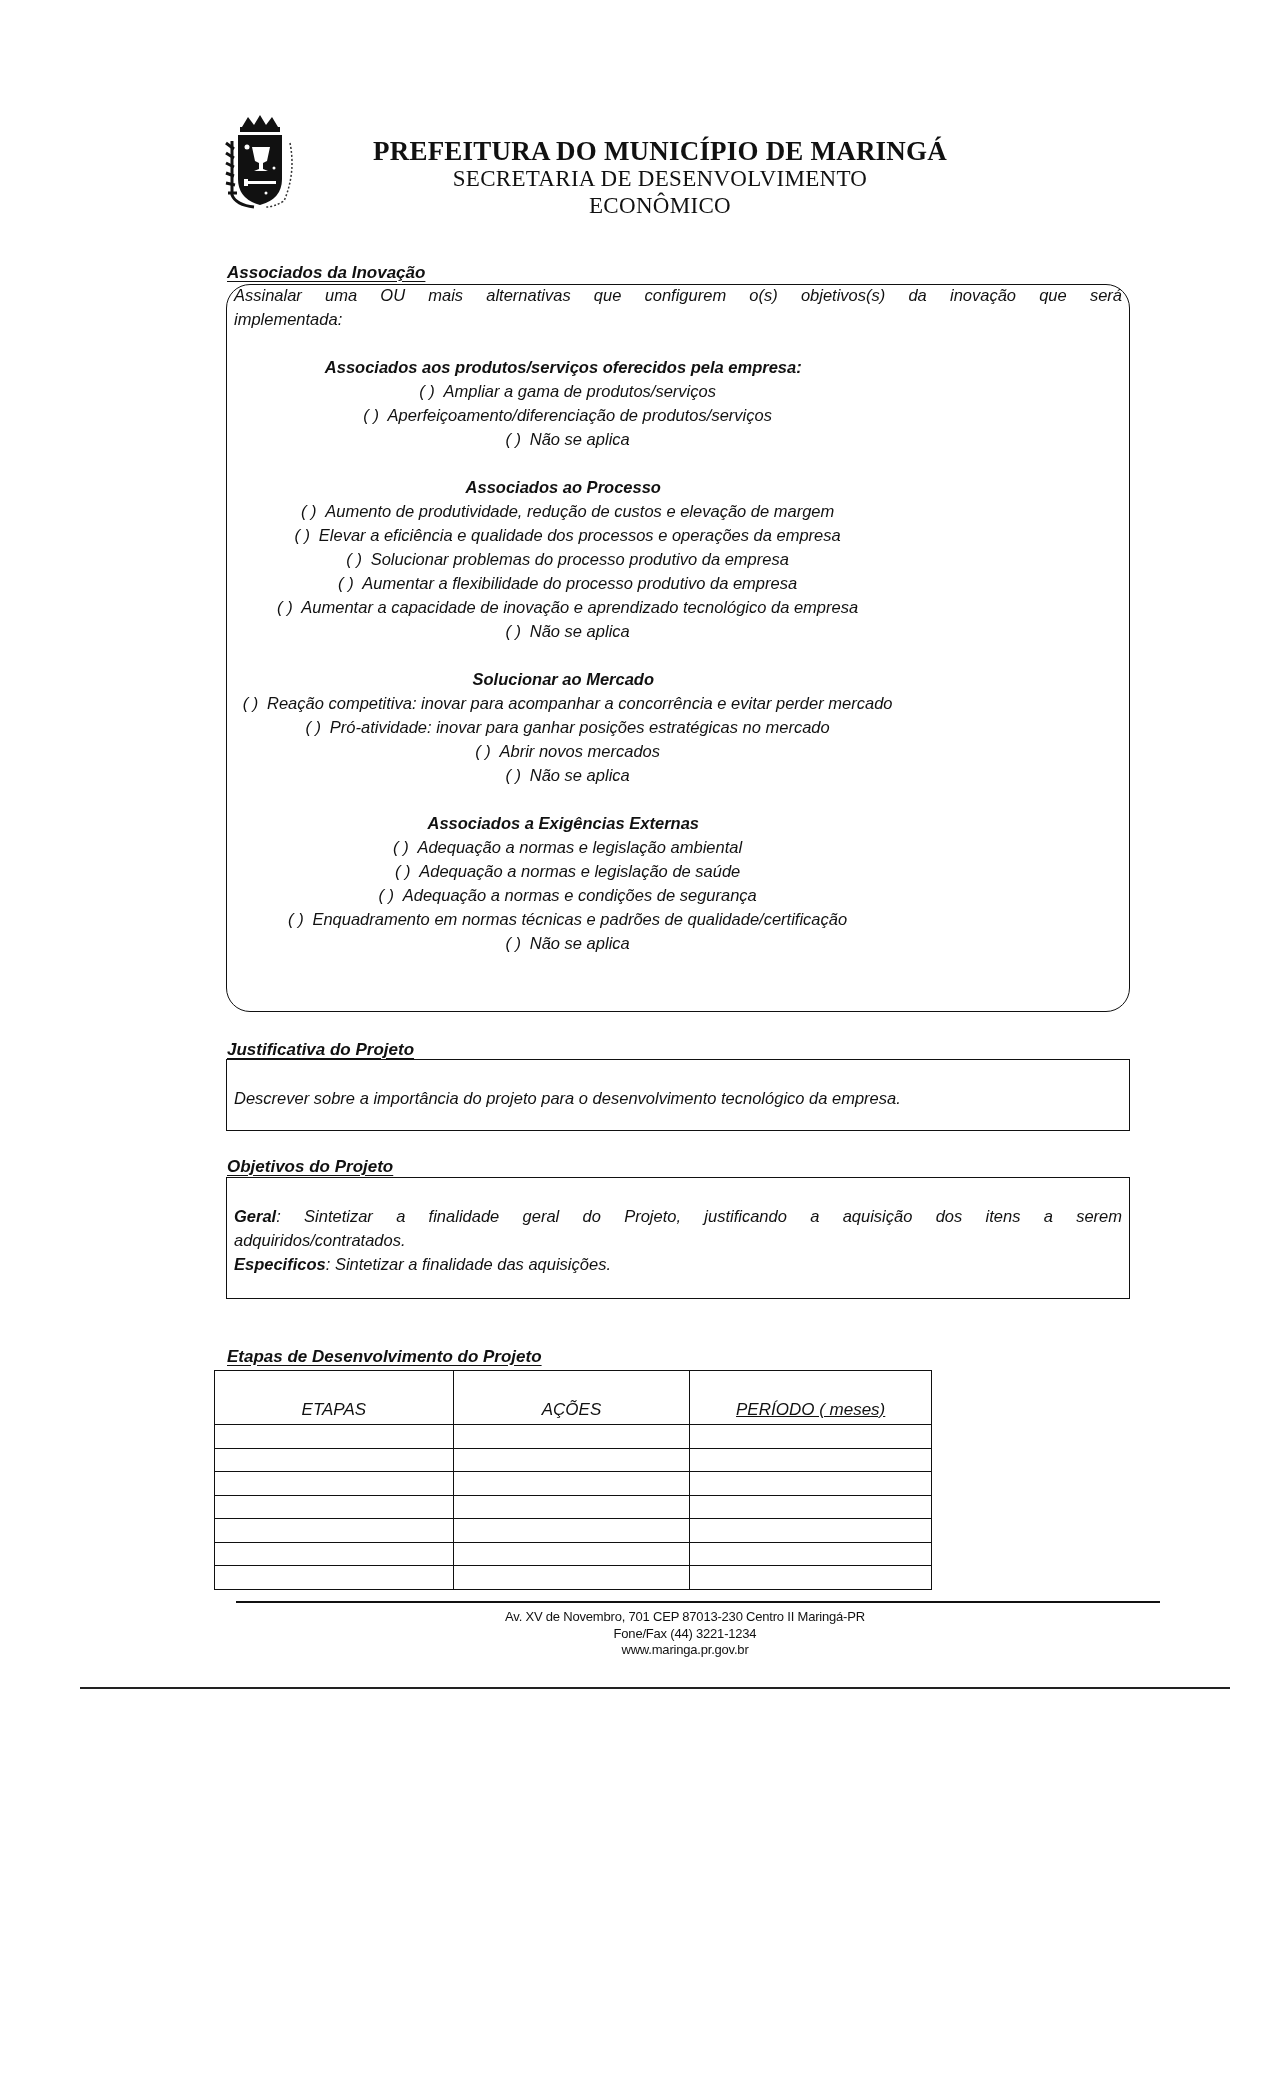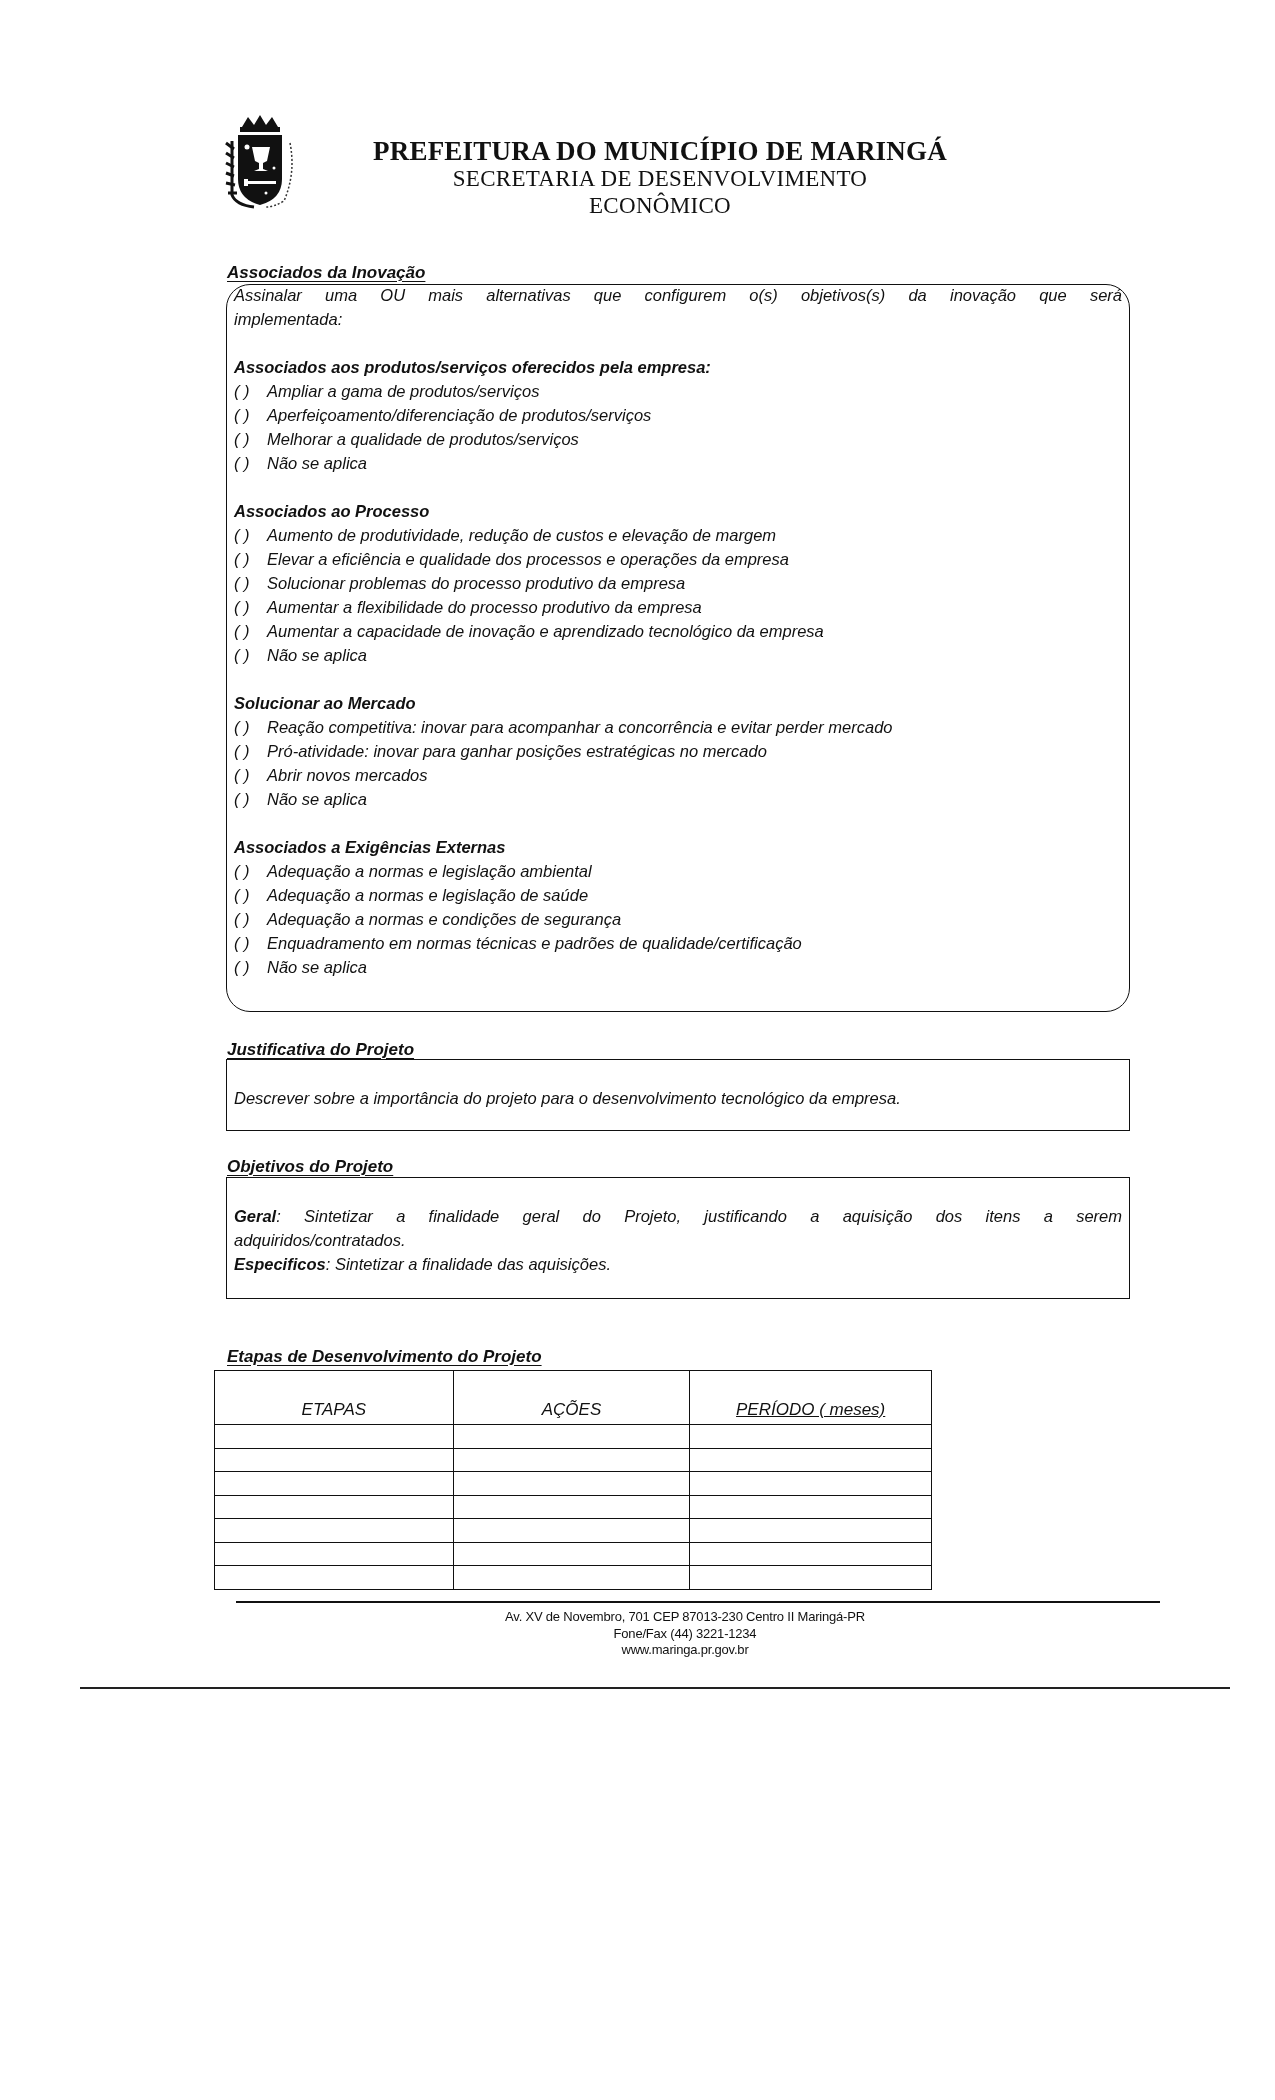--- a/index.html
+++ b/index.html
@@ -68,25 +68,24 @@
 </div>
 <div class="abs hdr hdr1">PREFEITURA DO MUNICÍPIO DE MARINGÁ</div>
 <div class="abs hdr hdr2">SECRETARIA DE DESENVOLVIMENTO</div>
 <div class="abs hdr hdr3">ECONÔMICO</div>
 
 <div class="abs sec-title" style="top:263px;">Associados da Inovação</div>
 <div class="abs box" style="top:284px; height:728px;border-radius:24px;">
   <div class="txt lead justify" style="top:-2px;">Assinalar uma OU mais alternativas que configurem o(s) objetivos(s) da inovação que será</div>
   <div class="txt" style="position:absolute; left:7px; top:22px;">implementada:</div>
 
-  <div id="groups" style="position:absolute; left:7px; top:70px;">
+  <div id="groups" style="position:absolute; left:7px; top:70px;text-align:center;">
       <div class="txt group-h">Associados aos  produtos/serviços oferecidos pela empresa:</div>
       <div class="txt opt"><span class="paren">(  )</span><span>Ampliar a gama de produtos/serviços</span></div>
       <div class="txt opt"><span class="paren">(  )</span><span>Aperfeiçoamento/diferenciação de produtos/serviços</span></div>
-      <div class="txt opt"><span class="paren">(  )</span><span>Melhorar a qualidade de produtos/serviços</span></div>
       <div class="txt opt"><span class="paren">(  )</span><span>Não se aplica</span></div>
       <div style="height:24px"></div>
       <div class="txt group-h">Associados ao Processo</div>
       <div class="txt opt"><span class="paren">(  )</span><span>Aumento de produtividade, redução de custos e elevação de margem</span></div>
       <div class="txt opt"><span class="paren">(  )</span><span>Elevar a eficiência e qualidade dos processos e operações da empresa</span></div>
       <div class="txt opt"><span class="paren">(  )</span><span>Solucionar problemas do processo produtivo da empresa</span></div>
       <div class="txt opt"><span class="paren">(  )</span><span>Aumentar a flexibilidade do processo produtivo da empresa</span></div>
       <div class="txt opt"><span class="paren">(  )</span><span>Aumentar a capacidade de inovação e aprendizado tecnológico da empresa</span></div>
       <div class="txt opt"><span class="paren">(  )</span><span>Não se aplica</span></div>
       <div style="height:24px"></div>

